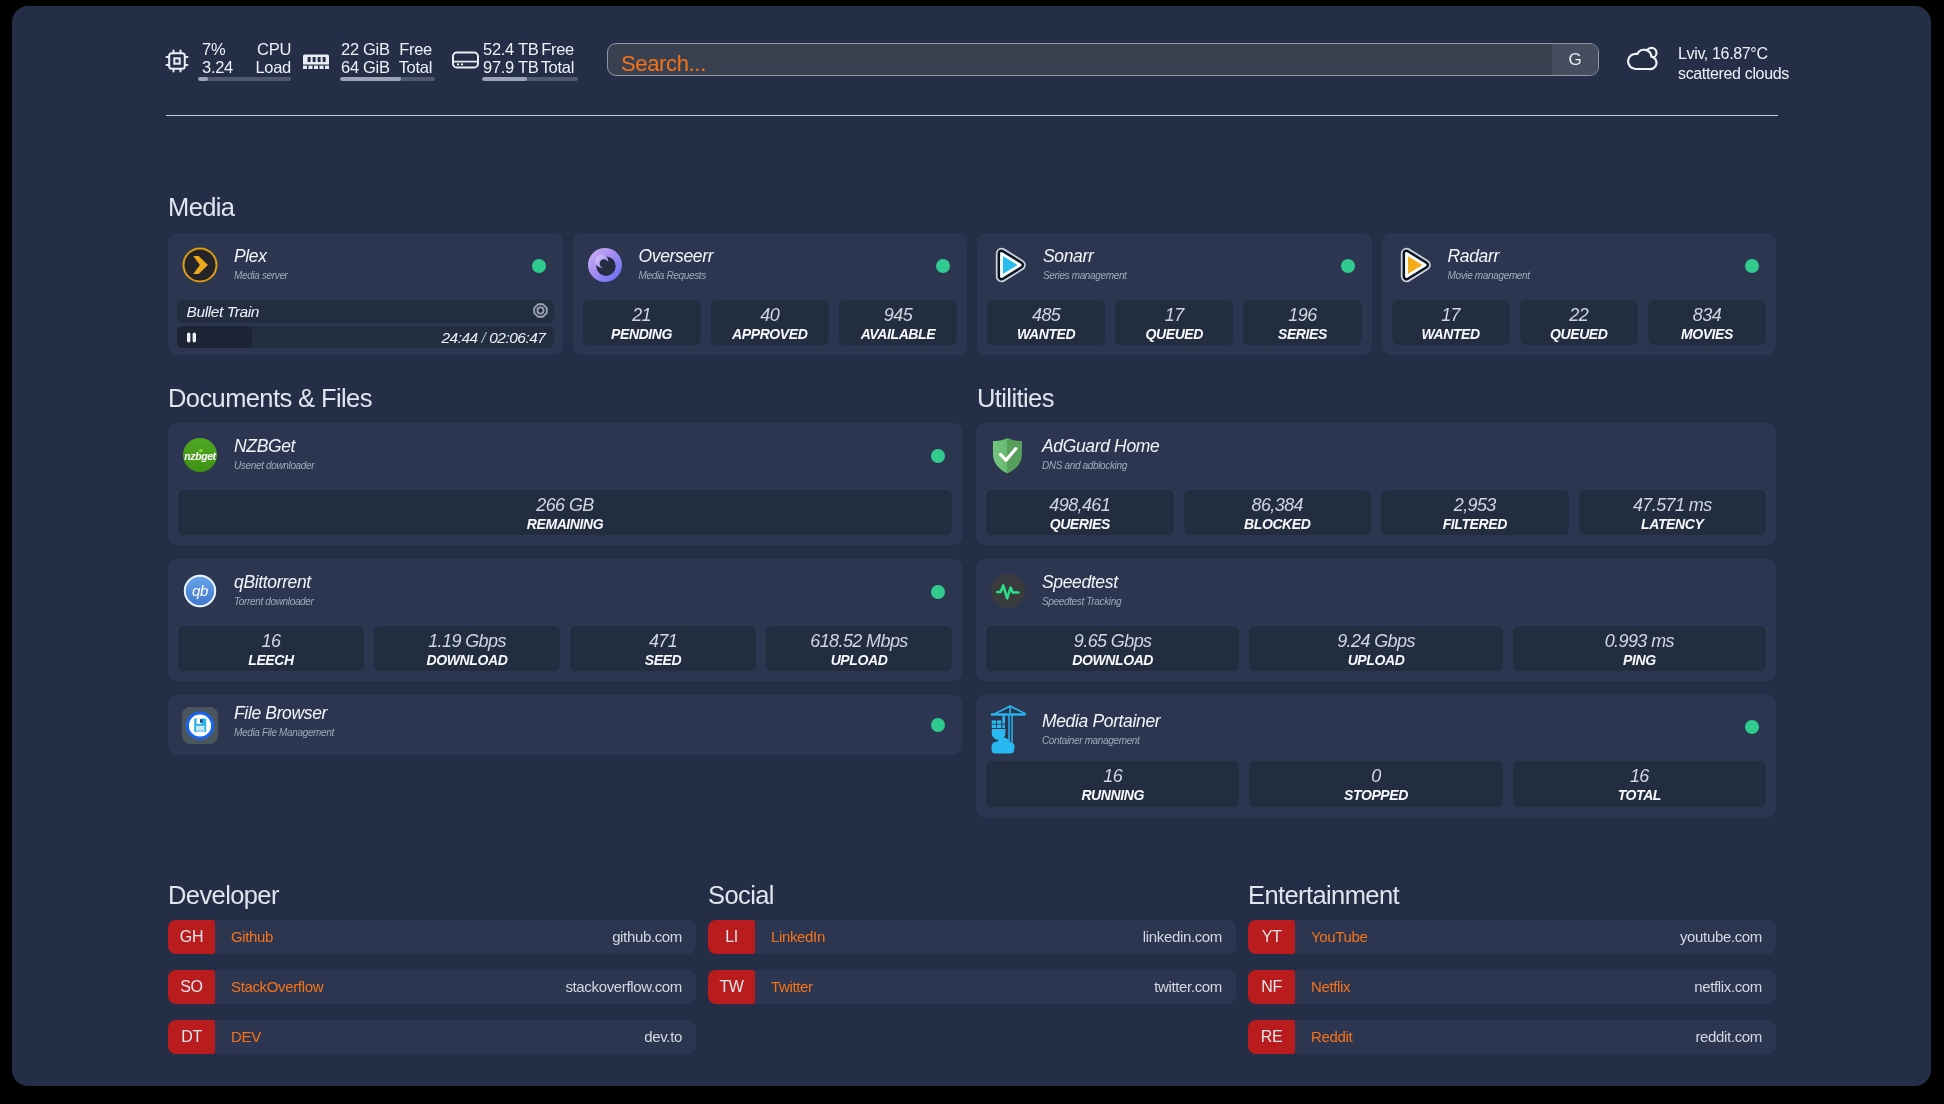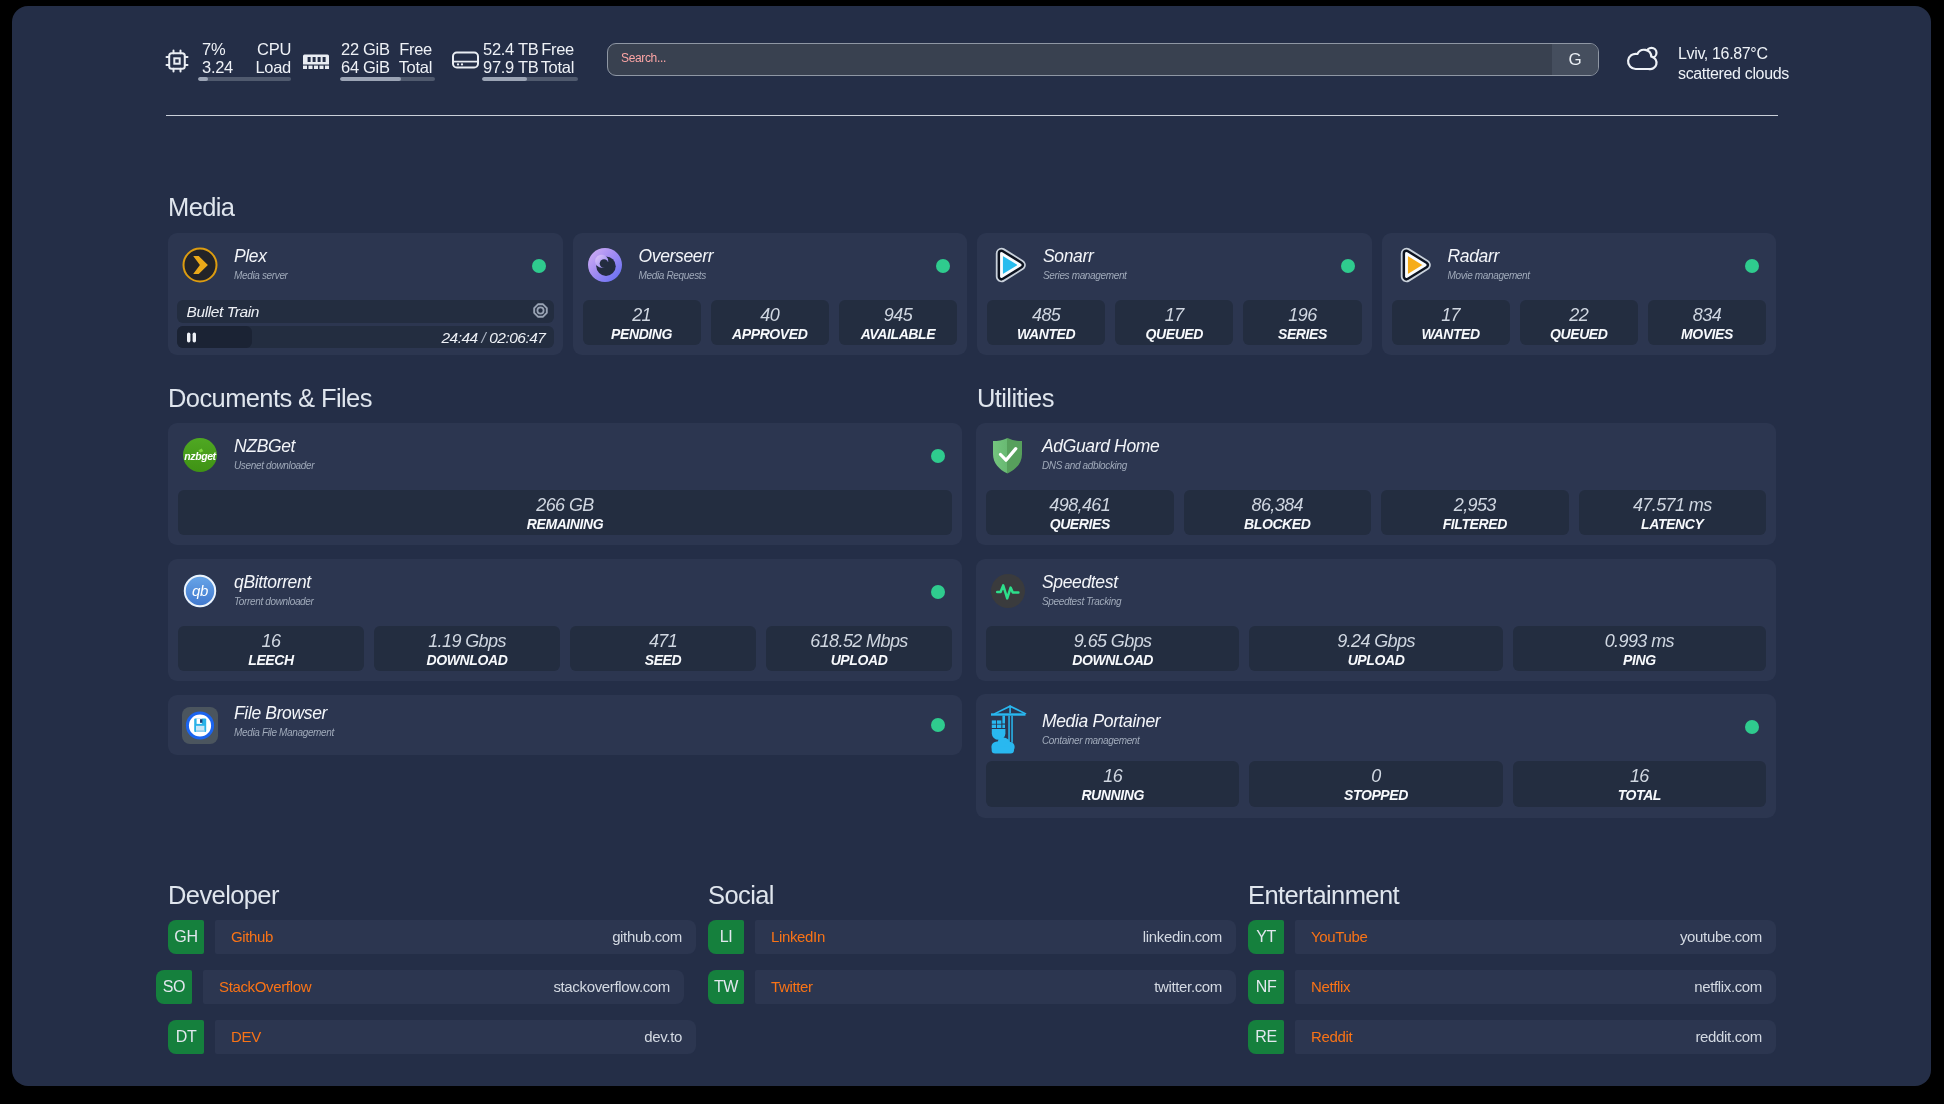--- a/index.html
+++ b/index.html
@@ -6,21 +6,21 @@
   html,body { width:1944px; height:1104px; background:#000; font-family:"Liberation Sans", sans-serif; overflow:hidden; letter-spacing:-0.35px; }
   .panel { position:absolute; left:12px; top:6px; width:1919px; height:1080px; border-radius:16px; background:#242e47; }
   .abs { position:absolute; }
 
   
   .stat2 { position:absolute; color:#eef1f6; font-size:16.5px; line-height:17.5px; display:flex; justify-content:space-between; white-space:nowrap; letter-spacing:-0.3px; }
   .stat2 .r { text-align:right; }
   .bar { position:absolute; height:4px; border-radius:2px; background:#505a6e; overflow:hidden; }
   .bar i { display:block; height:100%; border-radius:2px; background:#9ba4b5; }
   .search { position:absolute; left:607px; top:43px; width:992px; height:33px; border:1.5px solid #8f97a4; border-radius:9px; background:#394150; }
-  .search .ph { position:absolute; left:13px; top:7px; font-size:12px; color:#fca5a5; }
+  .search .ph { position:absolute; left:13px; top:7px; font-size:22px; color:#f97316; }
   .search .g { position:absolute; right:0; top:0; bottom:0; width:46px; border-radius:0 8px 8px 0; background:#454e5e; color:#e9edf3; font-size:17px; font-weight:400; display:flex; align-items:center; justify-content:center; }
   .weather { position:absolute; left:1678px; top:44px; color:#eef2f7; font-size:16px; line-height:19.5px; }
   .hr { position:absolute; left:166px; top:115px; width:1612px; height:1px; background:#c9cfd9; }
 
   
   h2 { position:absolute; font-size:25.5px; font-weight:500; color:#dfe5ed; line-height:28px; letter-spacing:-0.6px; }
 
   
   .card { position:absolute; background:#2c3650; border-radius:9px;font-style:italic; }
   .card .icon { position:absolute; left:14px; top:14px; width:36px; height:36px; }
@@ -30,21 +30,21 @@
   .stats { position:absolute; left:10px; right:10px; top:67px; height:45px; display:flex; gap:10px; }
   .stats .box { flex:1; background:#232d40; border-radius:6px; text-align:center; padding-top:5px; }
   .stats .num { font-size:18px; color:#d0d7e1; line-height:20px; letter-spacing:-0.6px; }
   .stats .lbl { font-size:14px; font-weight:bold; color:#f7f9fc; line-height:19px; letter-spacing:-0.4px; }
 
   
   .prow { position:absolute; left:9px; right:9px; background:#232d40; border-radius:6px; color:#edf0f5; }
 
   
   .bk { position:absolute; height:34.5px; }
-  .bk .ab { position:absolute; left:0; top:0; bottom:0; width:36px; background:#15803d; border-radius:8px 2px 2px 8px; color:#e2e7ee; font-size:16px; font-weight:500; display:flex; align-items:center; justify-content:center; }
+  .bk .ab { position:absolute; left:0; top:0; bottom:0; width:47px; background:#b91c1c; border-radius:8px 2px 2px 8px; color:#e2e7ee; font-size:16px; font-weight:500; display:flex; align-items:center; justify-content:center; }
   .bk .main { position:absolute; left:47px; right:0; top:0; bottom:0; background:#2c3650; border-radius:2px 8px 8px 2px; }
   .bk .nm { position:absolute; left:16px; top:8px; font-size:15px; color:#f97316; }
   .bk .url { position:absolute; right:14px; top:8px; font-size:15px; color:#d3d9e2; }
 </style>
 </head>
 <body>
 <div class="panel"></div>
 
 <svg class="abs" style="left:165px; top:47px;" width="24" height="27" viewBox="0 0 24 27">
   <g stroke="#e9edf3" stroke-width="2" fill="none" stroke-linecap="round">
@@ -407,21 +407,21 @@
   </div>
 </div>
 
 <div class="bk" style="left:168px; top:919.5px; width:528px;">
   <div class="ab">GH</div>
     <div class="main">
       <div class="nm">Github</div>
       <div class="url">github.com</div>
     </div>
 </div>
-<div class="bk" style="left:156px; top:969.5px; width:528px;">
+<div class="bk" style="left:168px; top:969.5px; width:528px;">
   <div class="ab">SO</div>
     <div class="main">
       <div class="nm">StackOverflow</div>
       <div class="url">stackoverflow.com</div>
     </div>
 </div>
 <div class="bk" style="left:168px; top:1019.5px; width:528px;">
   <div class="ab">DT</div>
     <div class="main">
       <div class="nm">DEV</div>

